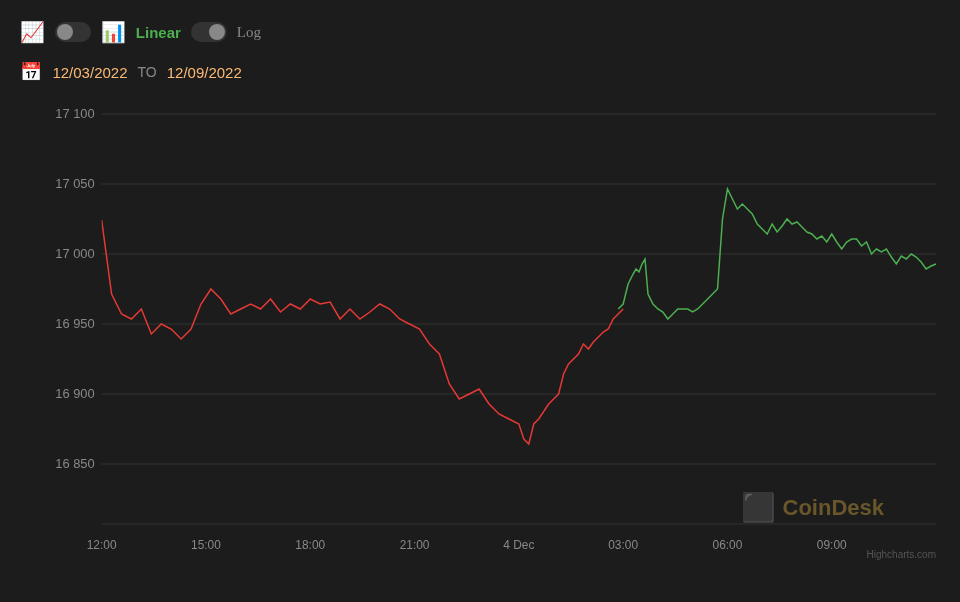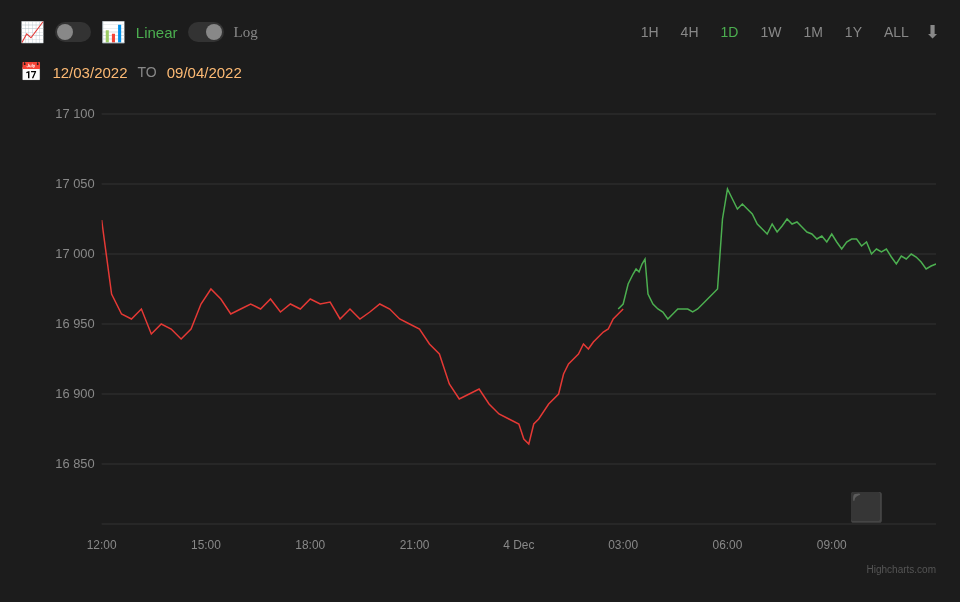--- a/index.html
+++ b/index.html
@@ -60,21 +60,21 @@
     .toggle-knob.right {
       margin-left: auto;
     }
     .bar-icon {
       color: #888;
       font-size: 20px;
     }
     .linear-label {
       color: #4caf50;
       font-size: 15px;
-      font-weight: normal;
+      font-weight: bold;
     }
     .log-label {
       color: #888;
       font-size: 15px;
       font-family: Liberation Serif, serif;
     }
     .time-btn {
       color: #888;
       font-size: 14px;
       cursor: pointer;
@@ -118,21 +118,21 @@
       margin-left: 34px;
     }
     .chart-svg {
       position: absolute;
       top: 0; left: 0;
       width: 100%;
       height: 100%;
     }
     .highcharts-credit {
       position: absolute;
-      bottom: 9px;
+      bottom: 24px;
       right: 8px;
       font-size: 10px;
       color: #555;
     }
     .coindesk-watermark {
       position: absolute;
       bottom: 60px;
       right: 60px;
       font-size: 22px;
       color: #6b5a2a;
@@ -154,37 +154,27 @@
       <div class="toggle-container">
         <div class="toggle-knob"></div>
       </div>
       <span class="bar-icon">📊</span>
       <span class="linear-label">Linear</span>
       <div class="toggle-container">
         <div class="toggle-knob right"></div>
       </div>
       <span class="log-label">Log</span>
     </div>
-    <div class="toolbar-right">
-      <span class="time-btn">1H</span>
-      <span class="time-btn">4H</span>
-      <span class="time-btn active">1D</span>
-      <span class="time-btn">1W</span>
-      <span class="time-btn">1M</span>
-      <span class="time-btn">1Y</span>
-      <span class="time-btn">ALL</span>
-      <span class="download-icon">⬇</span>
-    </div>
   </div>
 
   <div class="date-row">
     <span class="calendar-icon">📅</span>
     <span class="date-text">12/03/2022</span>
     <span class="to-text">TO</span>
-    <span class="date-text">09/04/2022</span>
+    <span class="date-text">12/09/2022</span>
   </div>
 
   <div class="chart-area">
     <svg class="chart-svg" viewBox="0 0 900 490" preserveAspectRatio="none">
 
       <defs>
         <clipPath id="chartClip">
           <rect x="52" y="0" width="840" height="430"></rect>
         </clipPath>
       </defs>
@@ -344,17 +334,18 @@
           872,163
           877,168
           882,175
           887,172
           892,170
         "></polyline>
     </svg>
 
     <div class="coindesk-watermark">
       <span style="font-size:28px; color:#8a7030;">⬛</span>
+      <span style="font-size:22px; color:#8a7030; font-weight:bold;">CoinDesk</span>
     </div>
 
     <div class="highcharts-credit">Highcharts.com</div>
   </div>
 </div>
 
 </body></html>

